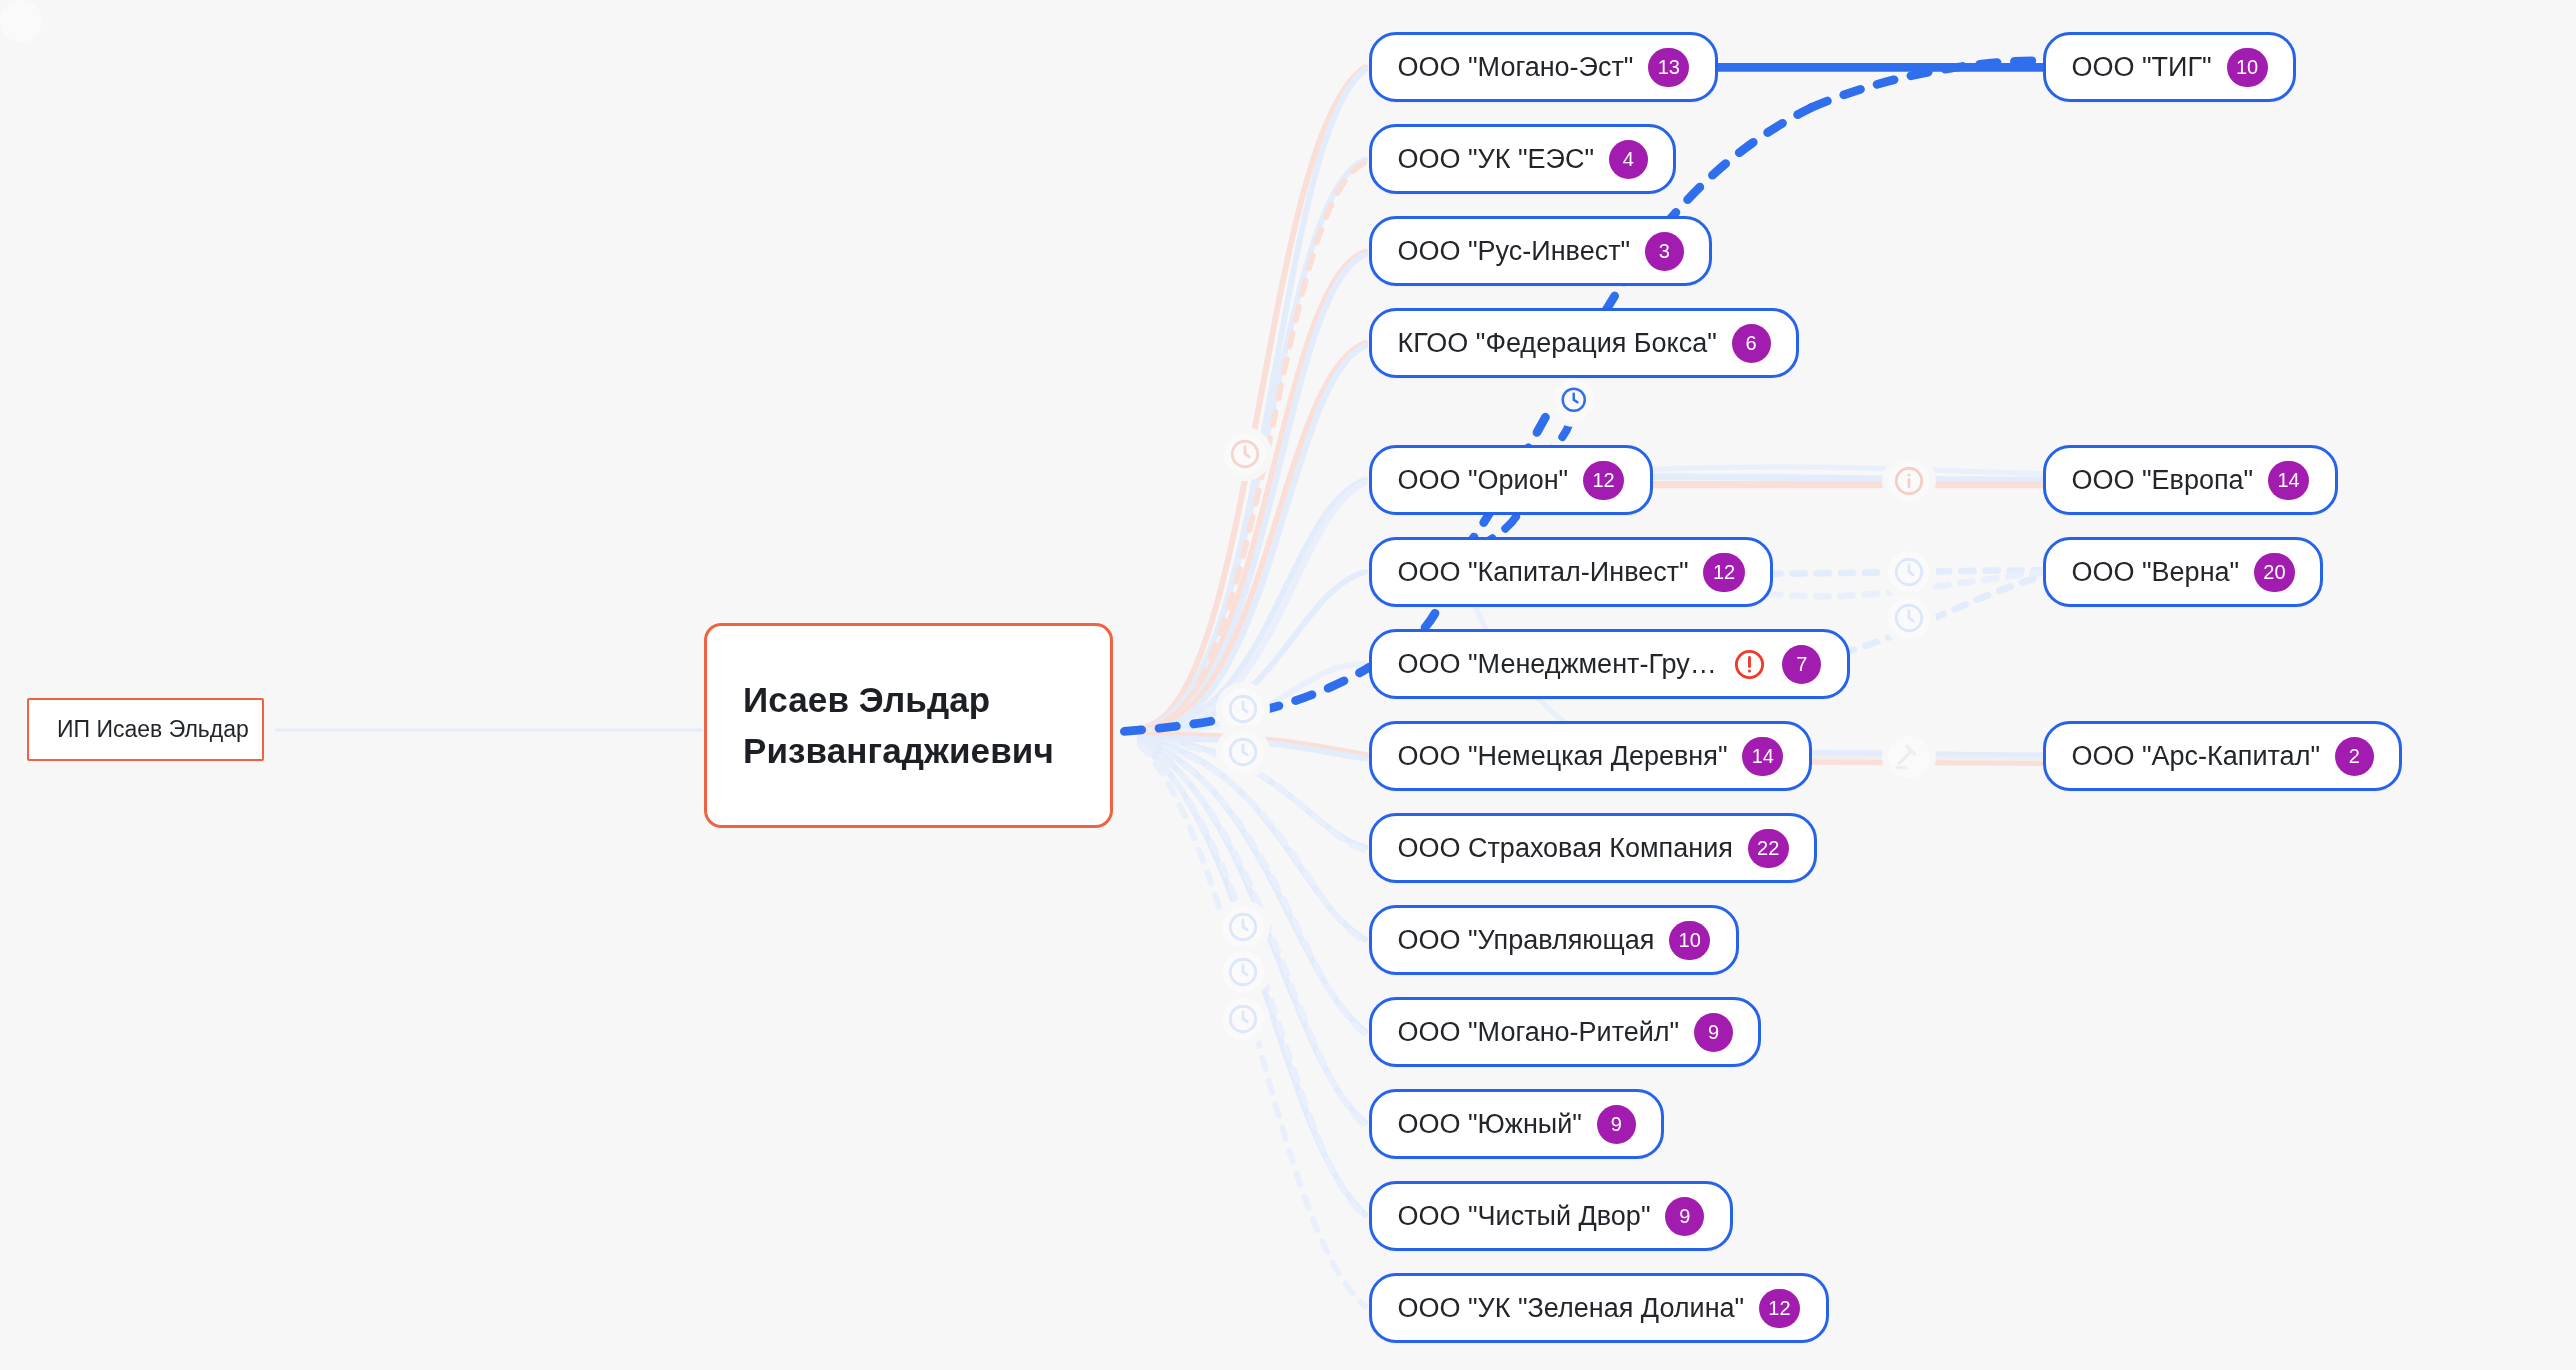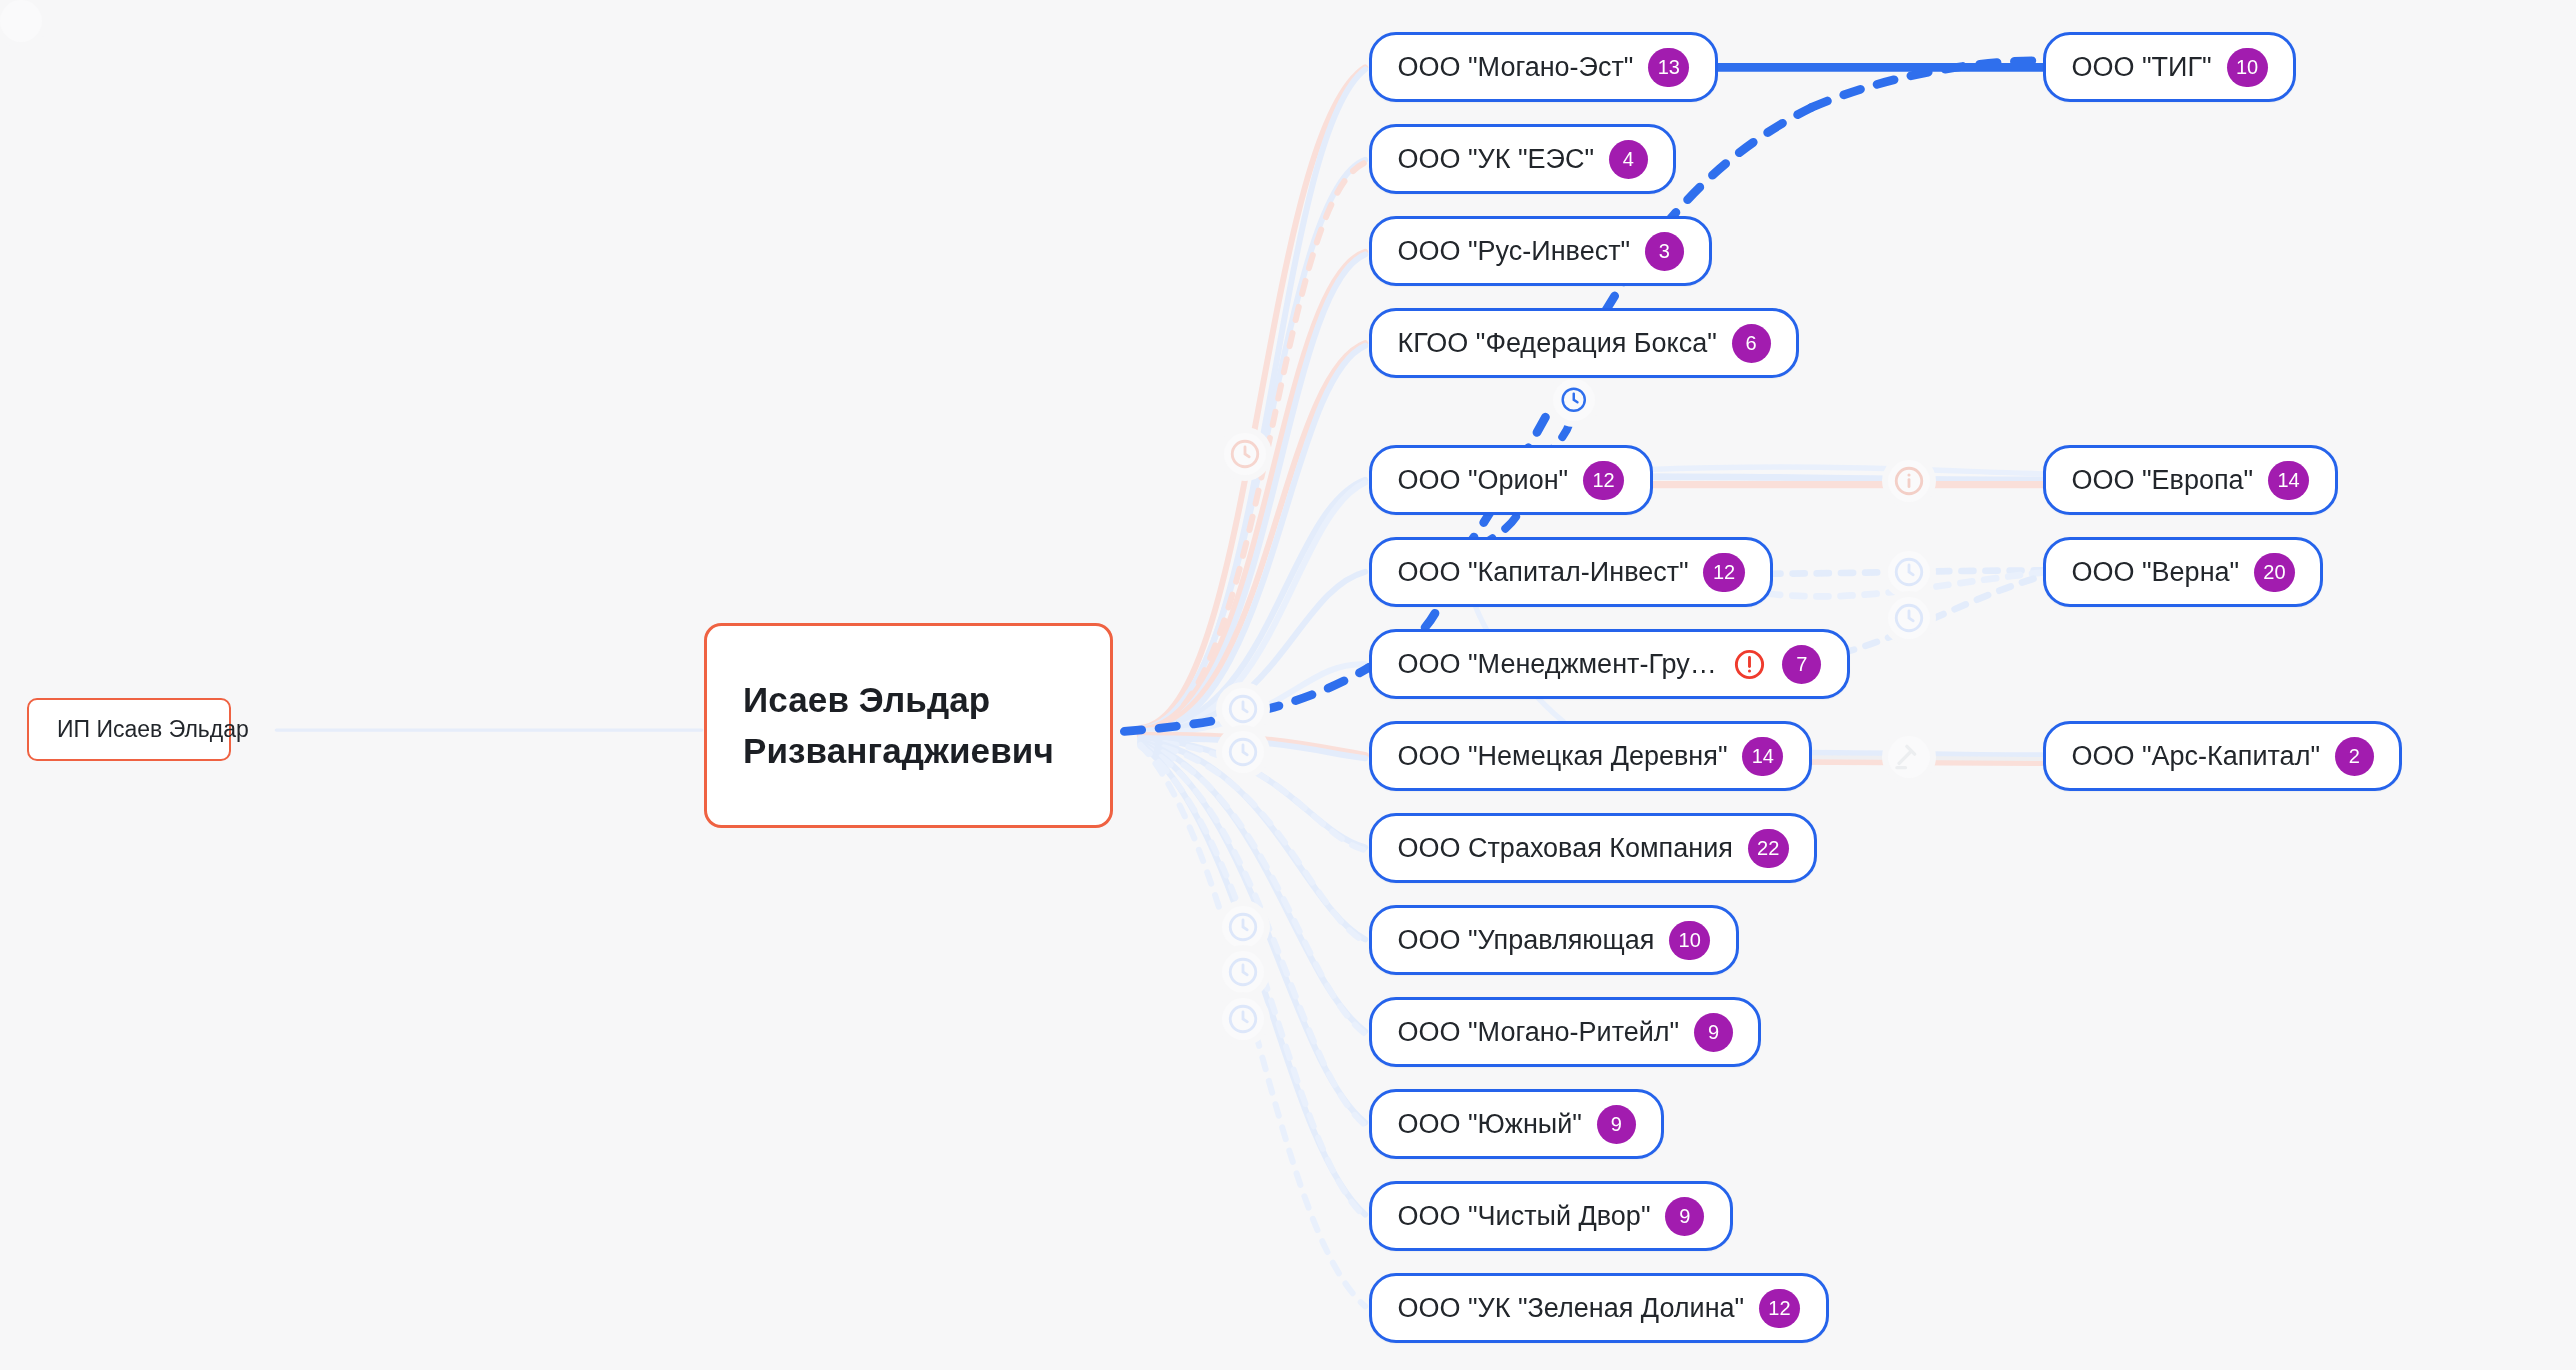--- a/index.html
+++ b/index.html
@@ -69,23 +69,23 @@
     font-weight:bold;
     color:#1c1f24;
     white-space:normal;
     line-height:1.45;
     letter-spacing:0.1px;
   }
 
   
   .node.ip{
     border:2px solid #ef6242;
-    border-radius:10px;
+    border-radius:2px;
     left:27px;top:698px;
-    width:204px;height:63px;
+    width:237px;height:63px;
     padding:8px 28px;
   }
   .node.ip .label{font-size:23px;color:#22262b;}
 
   
   .emark{
     position:absolute;
     width:42px;height:42px;
     border-radius:50%;
     background:#fafafb;

